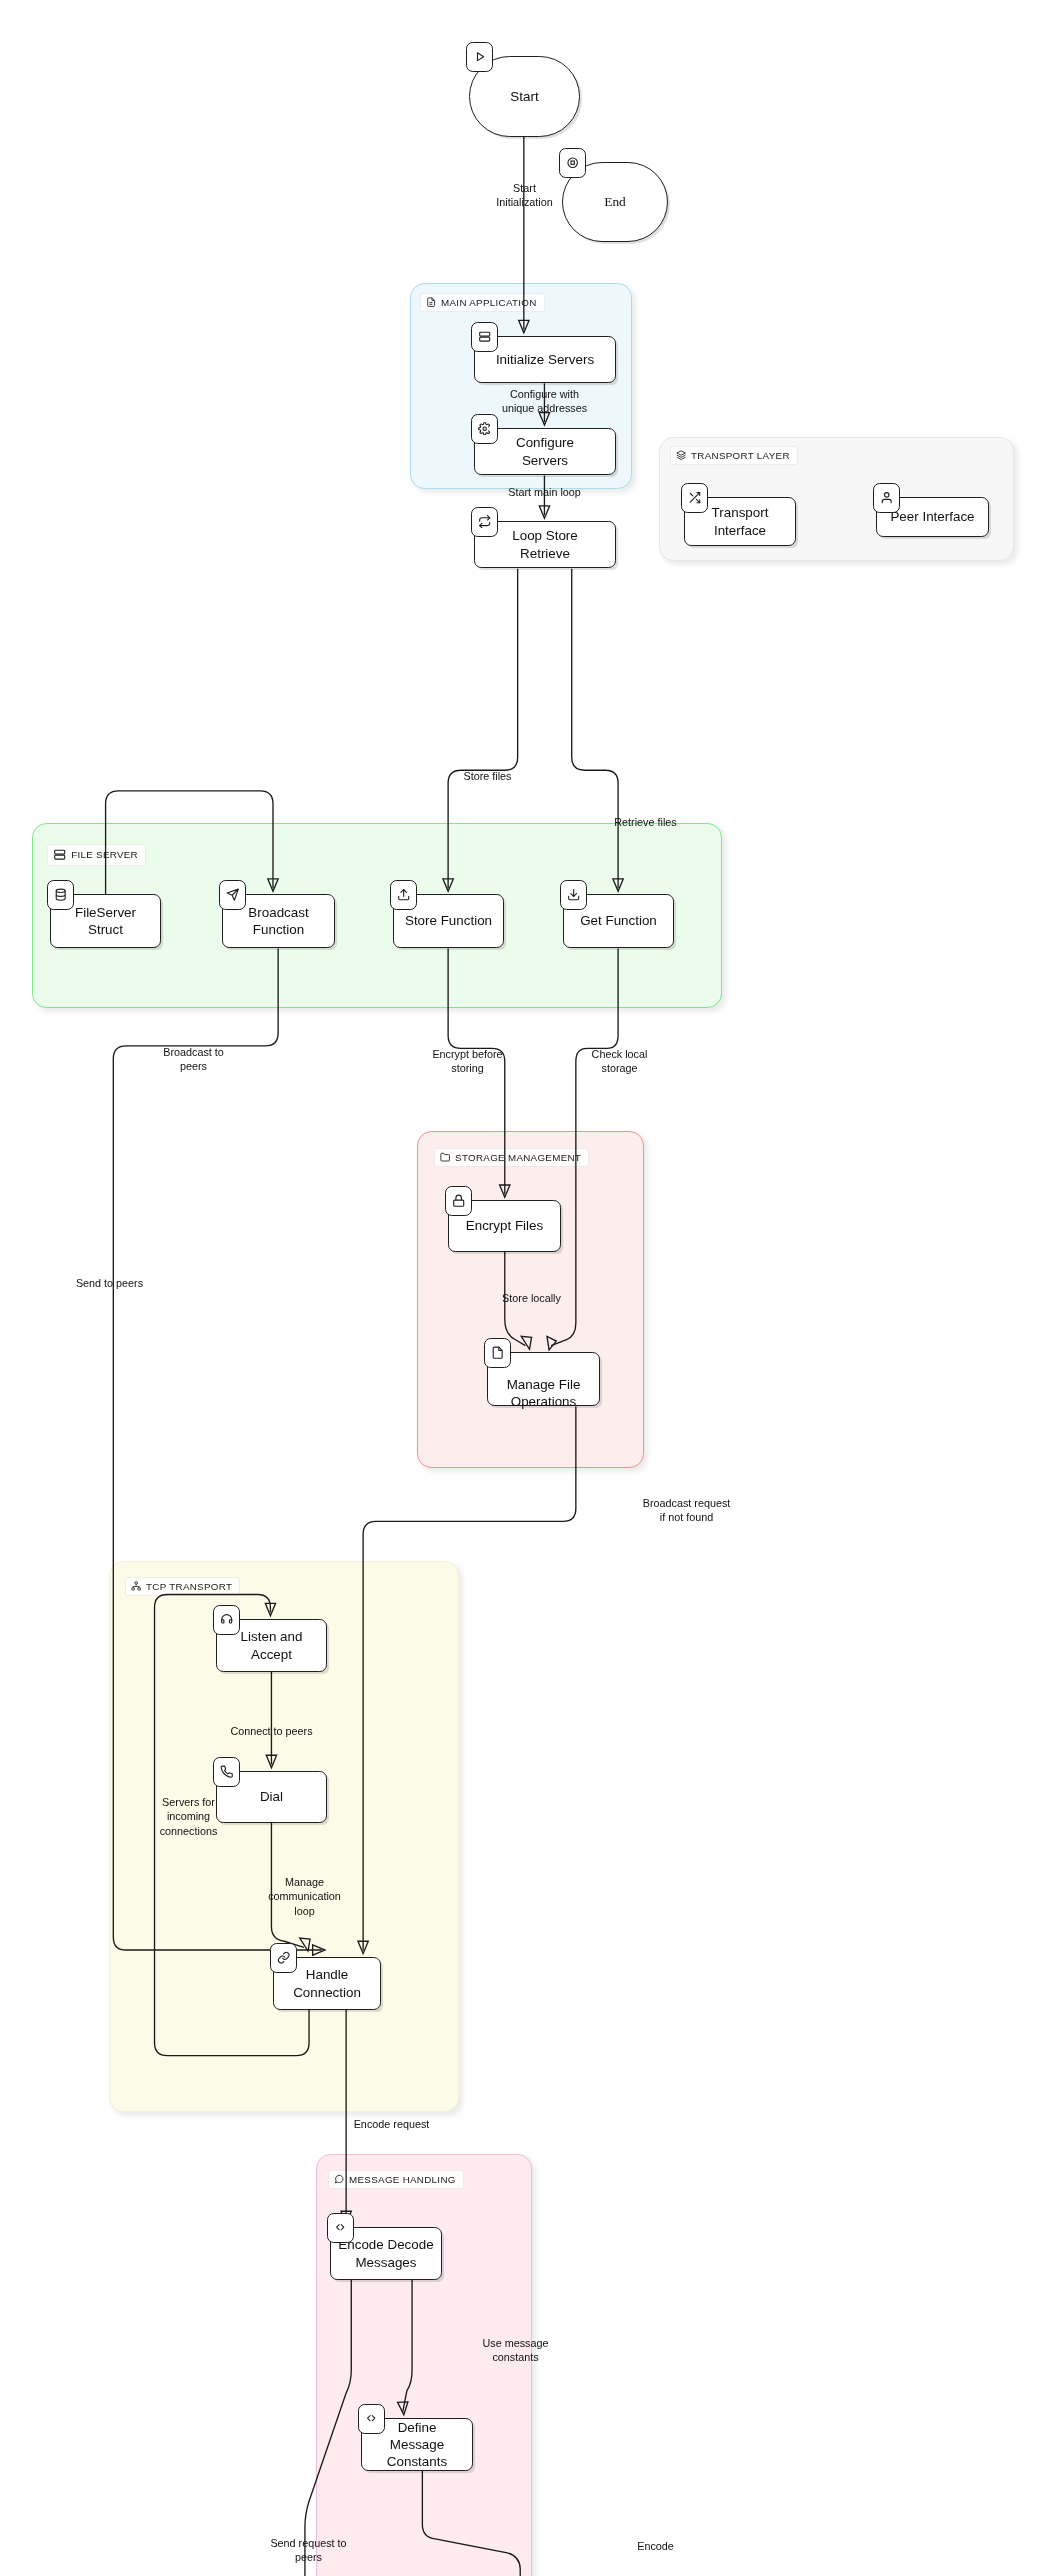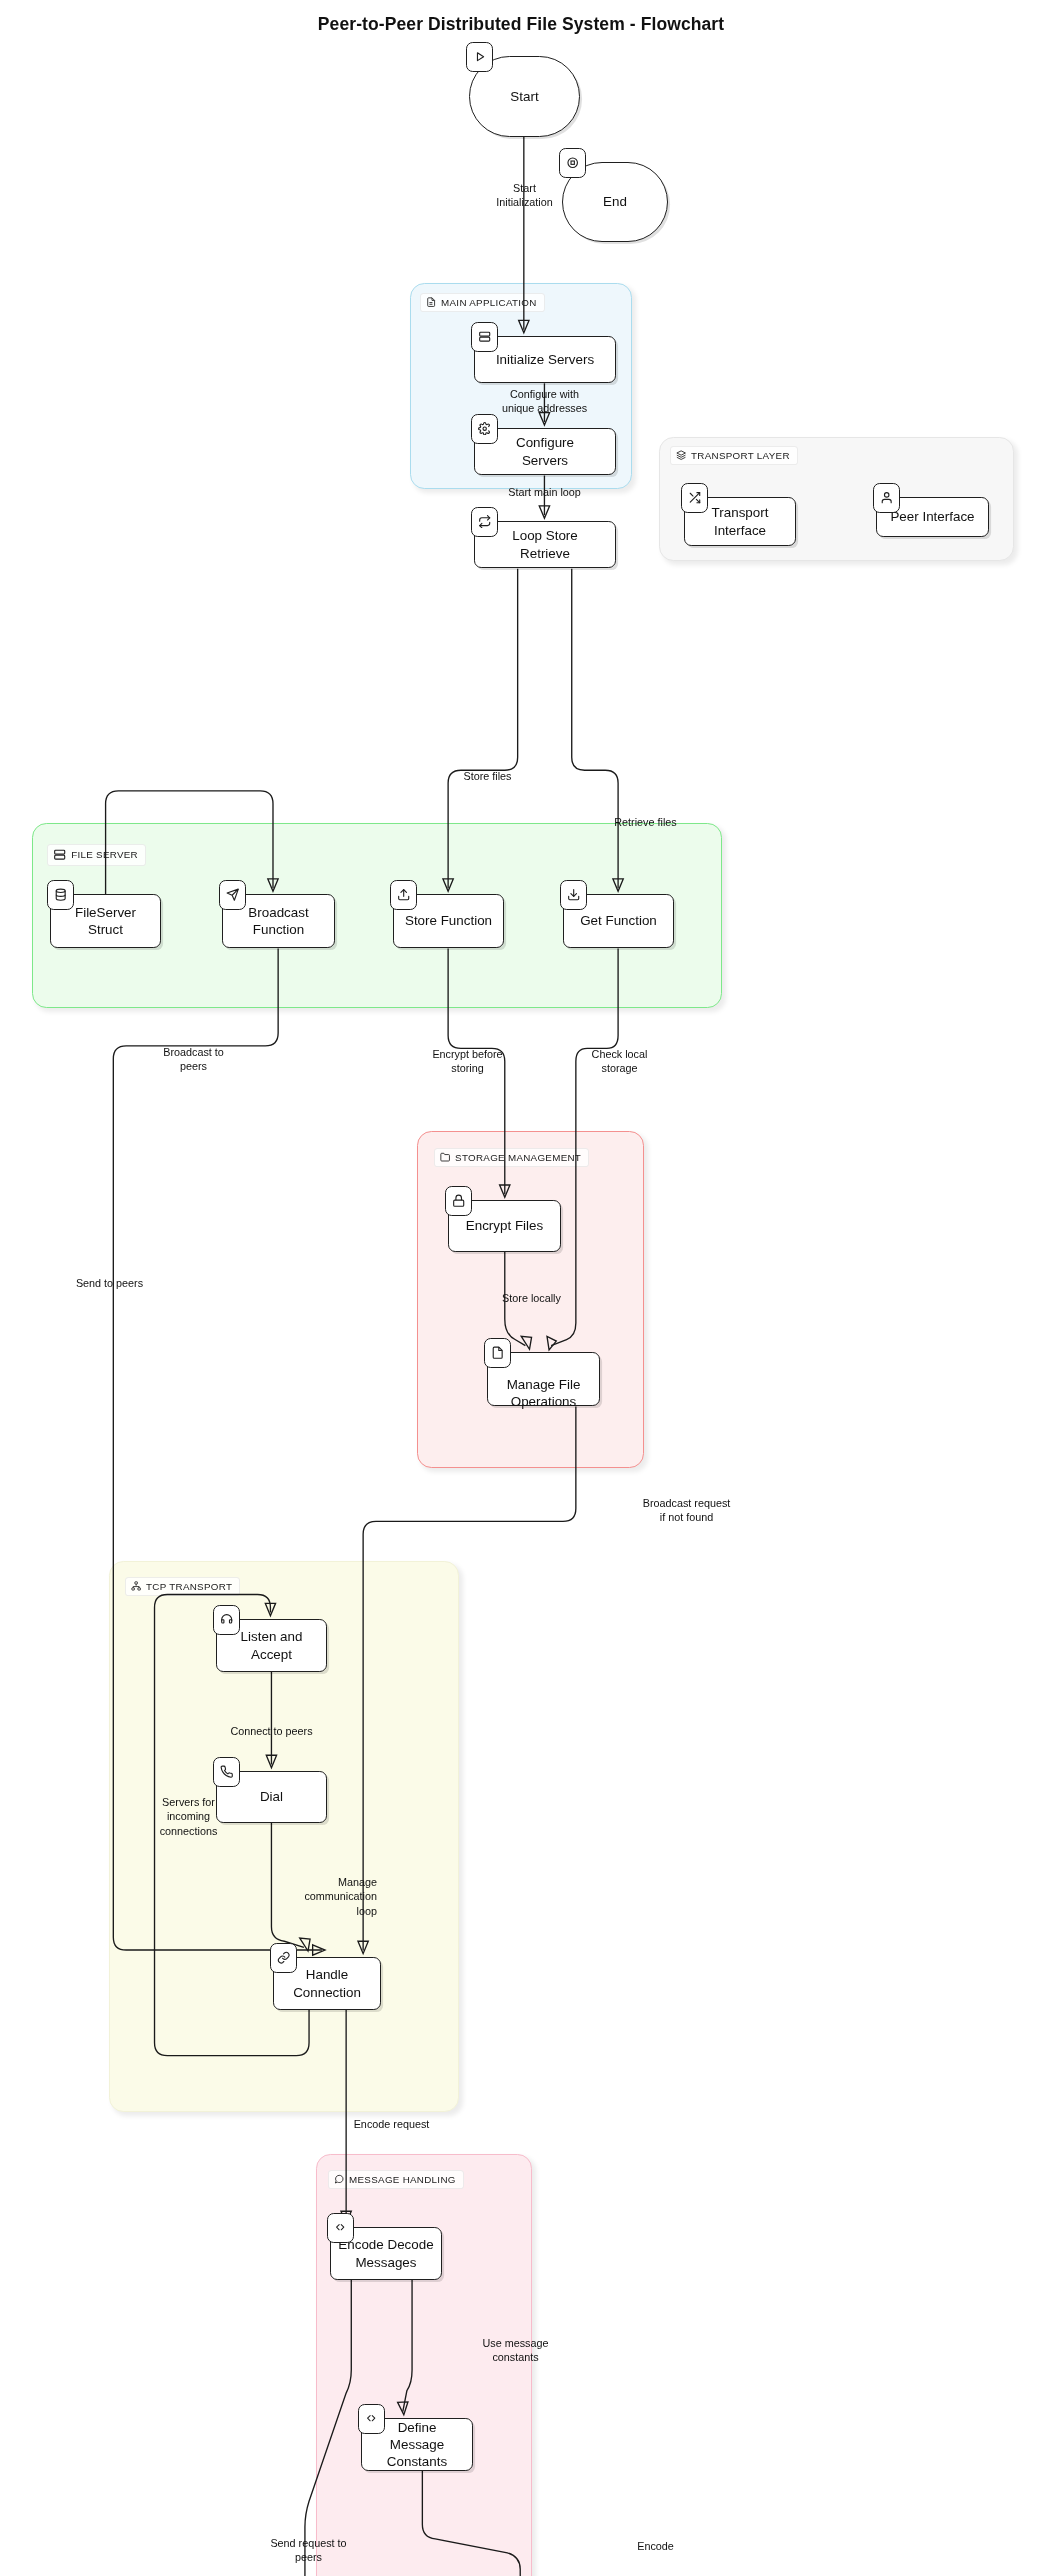--- a/index.html
+++ b/index.html
@@ -105,21 +105,20 @@
     height: 2983px;
     pointer-events: none;
   }
   svg.edges path { fill: none; stroke: #1a1a1a; stroke-width: 2.6; }
   svg.edges polygon { fill: none; stroke: #1a1a1a; stroke-width: 2.6; stroke-linejoin: miter; }
 </style>
 </head>
 <body>
 
 <div id="canvas">
-  <div class="diagram-title">Peer-to-Peer Distributed File System - Flowchart</div>
 
   <div id="groups-layer">
       <div class="group" style="left: 410px; top: 283px; width: 222px; height: 206px; background: rgb(238, 247, 252); border-color: rgb(170, 220, 238);"></div>
       <div class="group-label" style="left: 420px; top: 293px;">
         <span>
           <svg width="10.3" height="10.3" viewBox="0 0 24 24" fill="none" stroke="#1f1f1f" stroke-width="2" stroke-linejoin="round">
             <path d="M14 2H6a2 2 0 0 0-2 2v16a2 2 0 0 0 2 2h12a2 2 0 0 0 2-2V8z"></path>
             <polyline points="14,2 14,8 20,8"></polyline>
             <line x1="8" y1="13" x2="15" y2="13"></line>
             <line x1="8" y1="17" x2="15" y2="17"></line>
@@ -251,21 +250,21 @@
         </div>
         <div style="white-space: pre-line;">Start</div>
       </div>
       <div class="node stadium" style="left: 562px; top: 162px; width: 106px; height: 80px;">
         <div class="node-icon">
           <svg width="13.4" height="13.4" viewBox="0 0 24 24" fill="none" stroke="#1f1f1f" stroke-width="2">
             <circle cx="12" cy="12" r="8.5"></circle>
             <rect x="9" y="9" width="6" height="6"></rect>
           </svg>
         </div>
-        <div style="white-space: pre-line;">End</div>
+        <div style="white-space: pre-line; font-family: Liberation Serif, serif;">End</div>
       </div>
       <div class="node" style="left: 474px; top: 336px; width: 142px; height: 47px;">
         <div class="node-icon">
           <svg width="13.4" height="13.4" viewBox="0 0 24 24" fill="none" stroke="#1f1f1f" stroke-width="2" stroke-linejoin="round">
             <rect x="3" y="4" width="18" height="7" rx="1.6"></rect>
             <rect x="3" y="13" width="18" height="7" rx="1.6"></rect>
             <line x1="6.5" y1="7.5" x2="6.6" y2="7.5"></line>
             <line x1="6.5" y1="16.5" x2="6.6" y2="16.5"></line>
           </svg>
         </div>
@@ -437,21 +436,21 @@
 storing</div>
       <div class="edge-label" style="left: 563px; top: 1047px; width: 113px;">Check local
 storage</div>
       <div class="edge-label" style="left: 475px; top: 1291px; width: 113px;">Store locally</div>
       <div class="edge-label" style="left: 137px; top: 1045px; width: 113px;">Broadcast to
 peers</div>
       <div class="edge-label" style="left: 53px; top: 1276px; width: 113px;">Send to peers</div>
       <div class="edge-label" style="left: 630px; top: 1496px; width: 113px;">Broadcast request
 if not found</div>
       <div class="edge-label" style="left: 215px; top: 1724px; width: 113px;">Connect to peers</div>
-      <div class="edge-label" style="left: 264px; top: 1875px; width: 113px; text-align: right;">Manage
+      <div class="edge-label" style="left: 248px; top: 1875px; width: 113px;">Manage
 communication
 loop</div>
       <div class="edge-label" style="left: 132px; top: 1795px; width: 113px;">Servers for
 incoming
 connections</div>
       <div class="edge-label" style="left: 335px; top: 2117px; width: 113px;">Encode request</div>
       <div class="edge-label" style="left: 459px; top: 2336px; width: 113px;">Use message
 constants</div>
       <div class="edge-label" style="left: 252px; top: 2536px; width: 113px;">Send request to
 peers</div>

